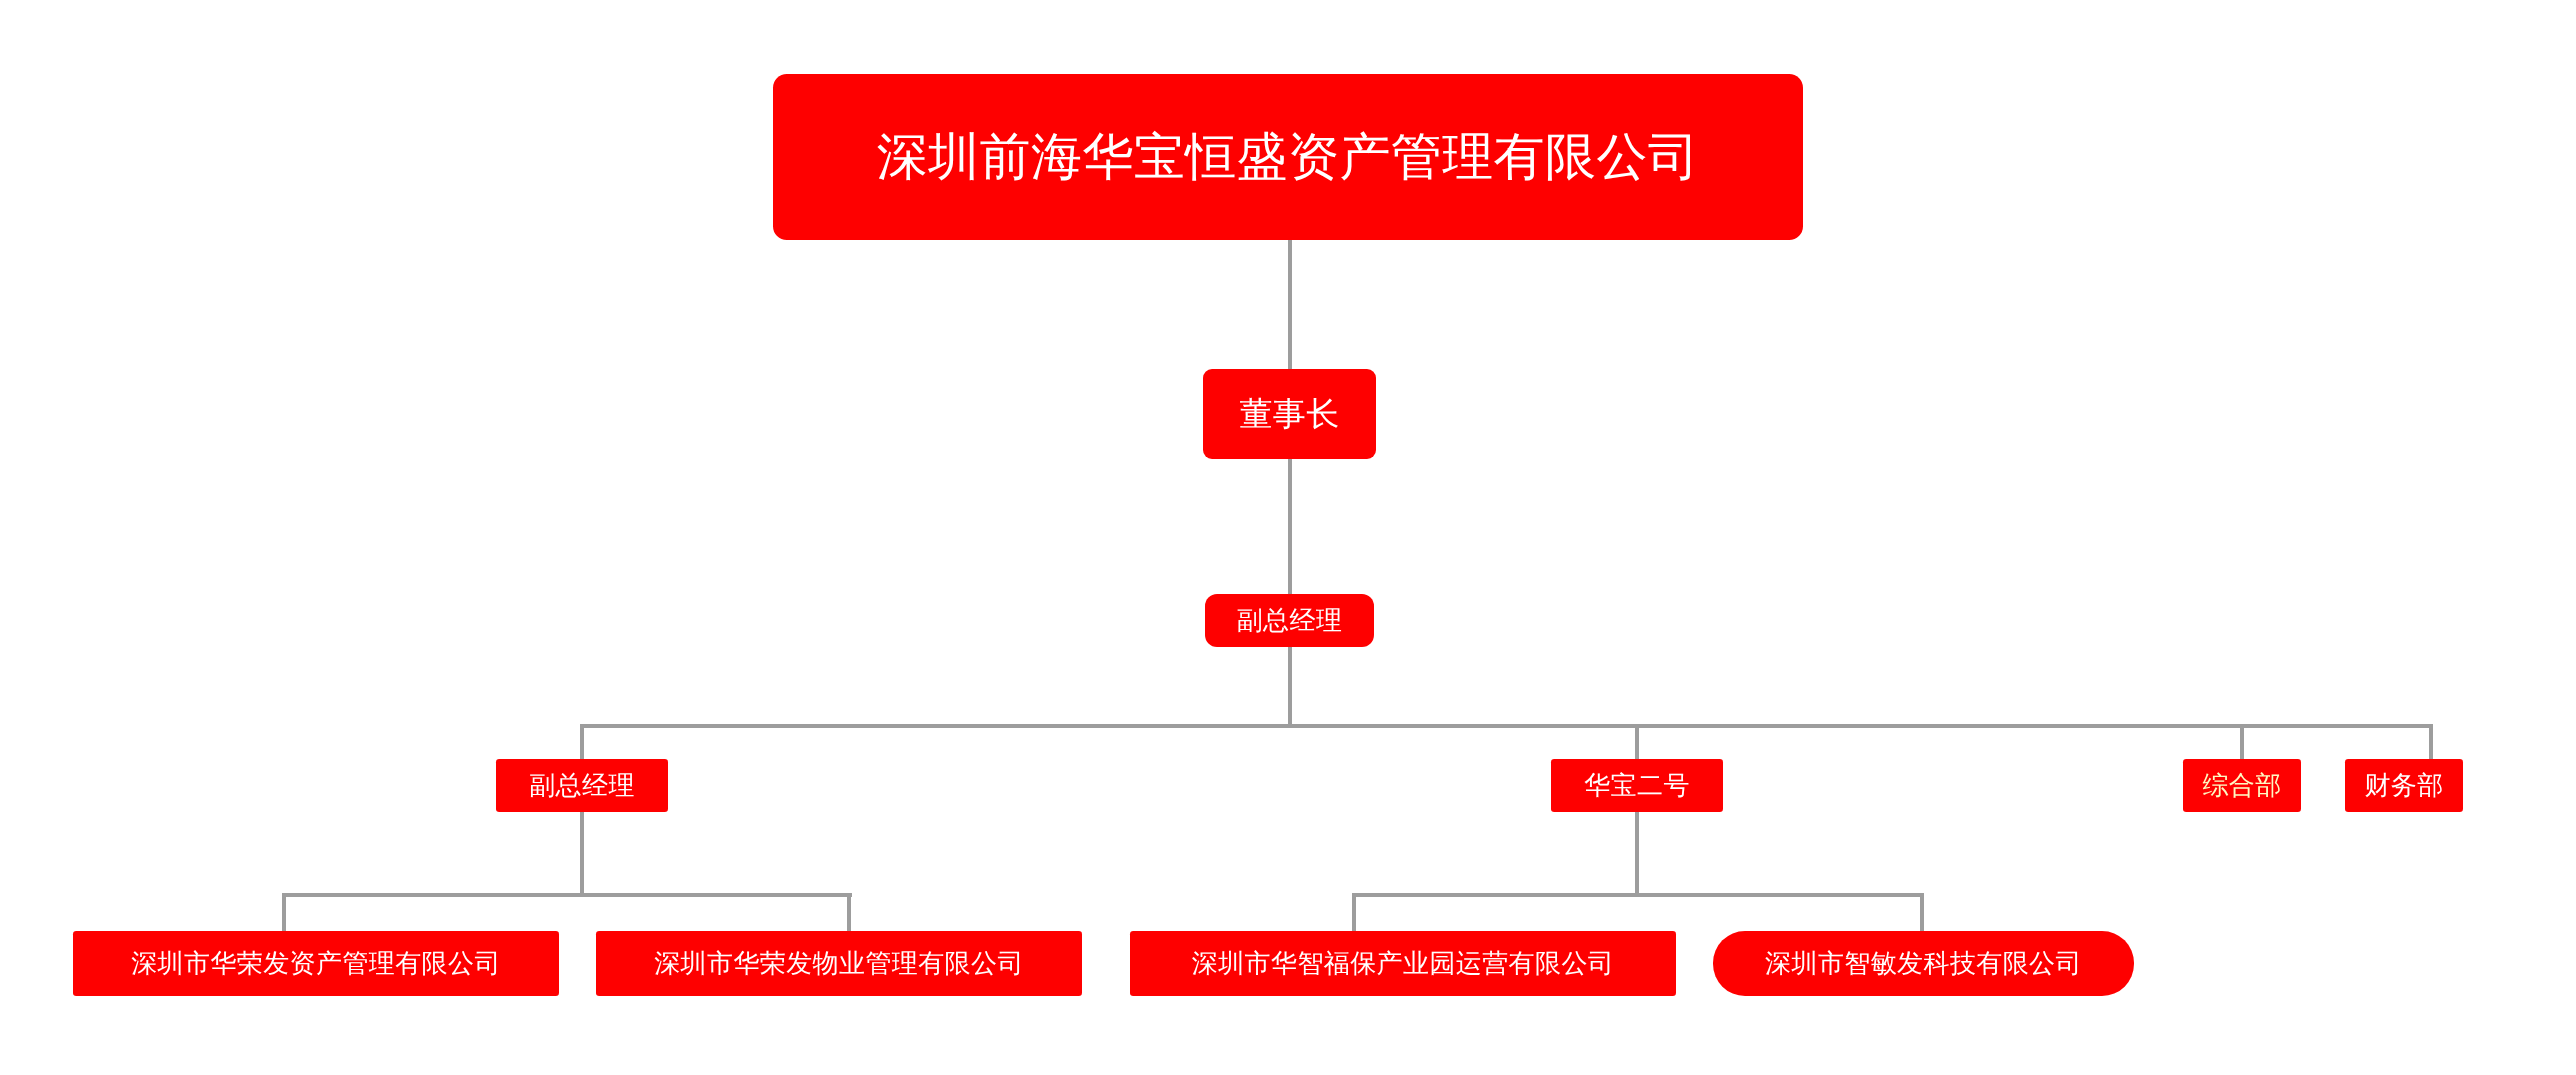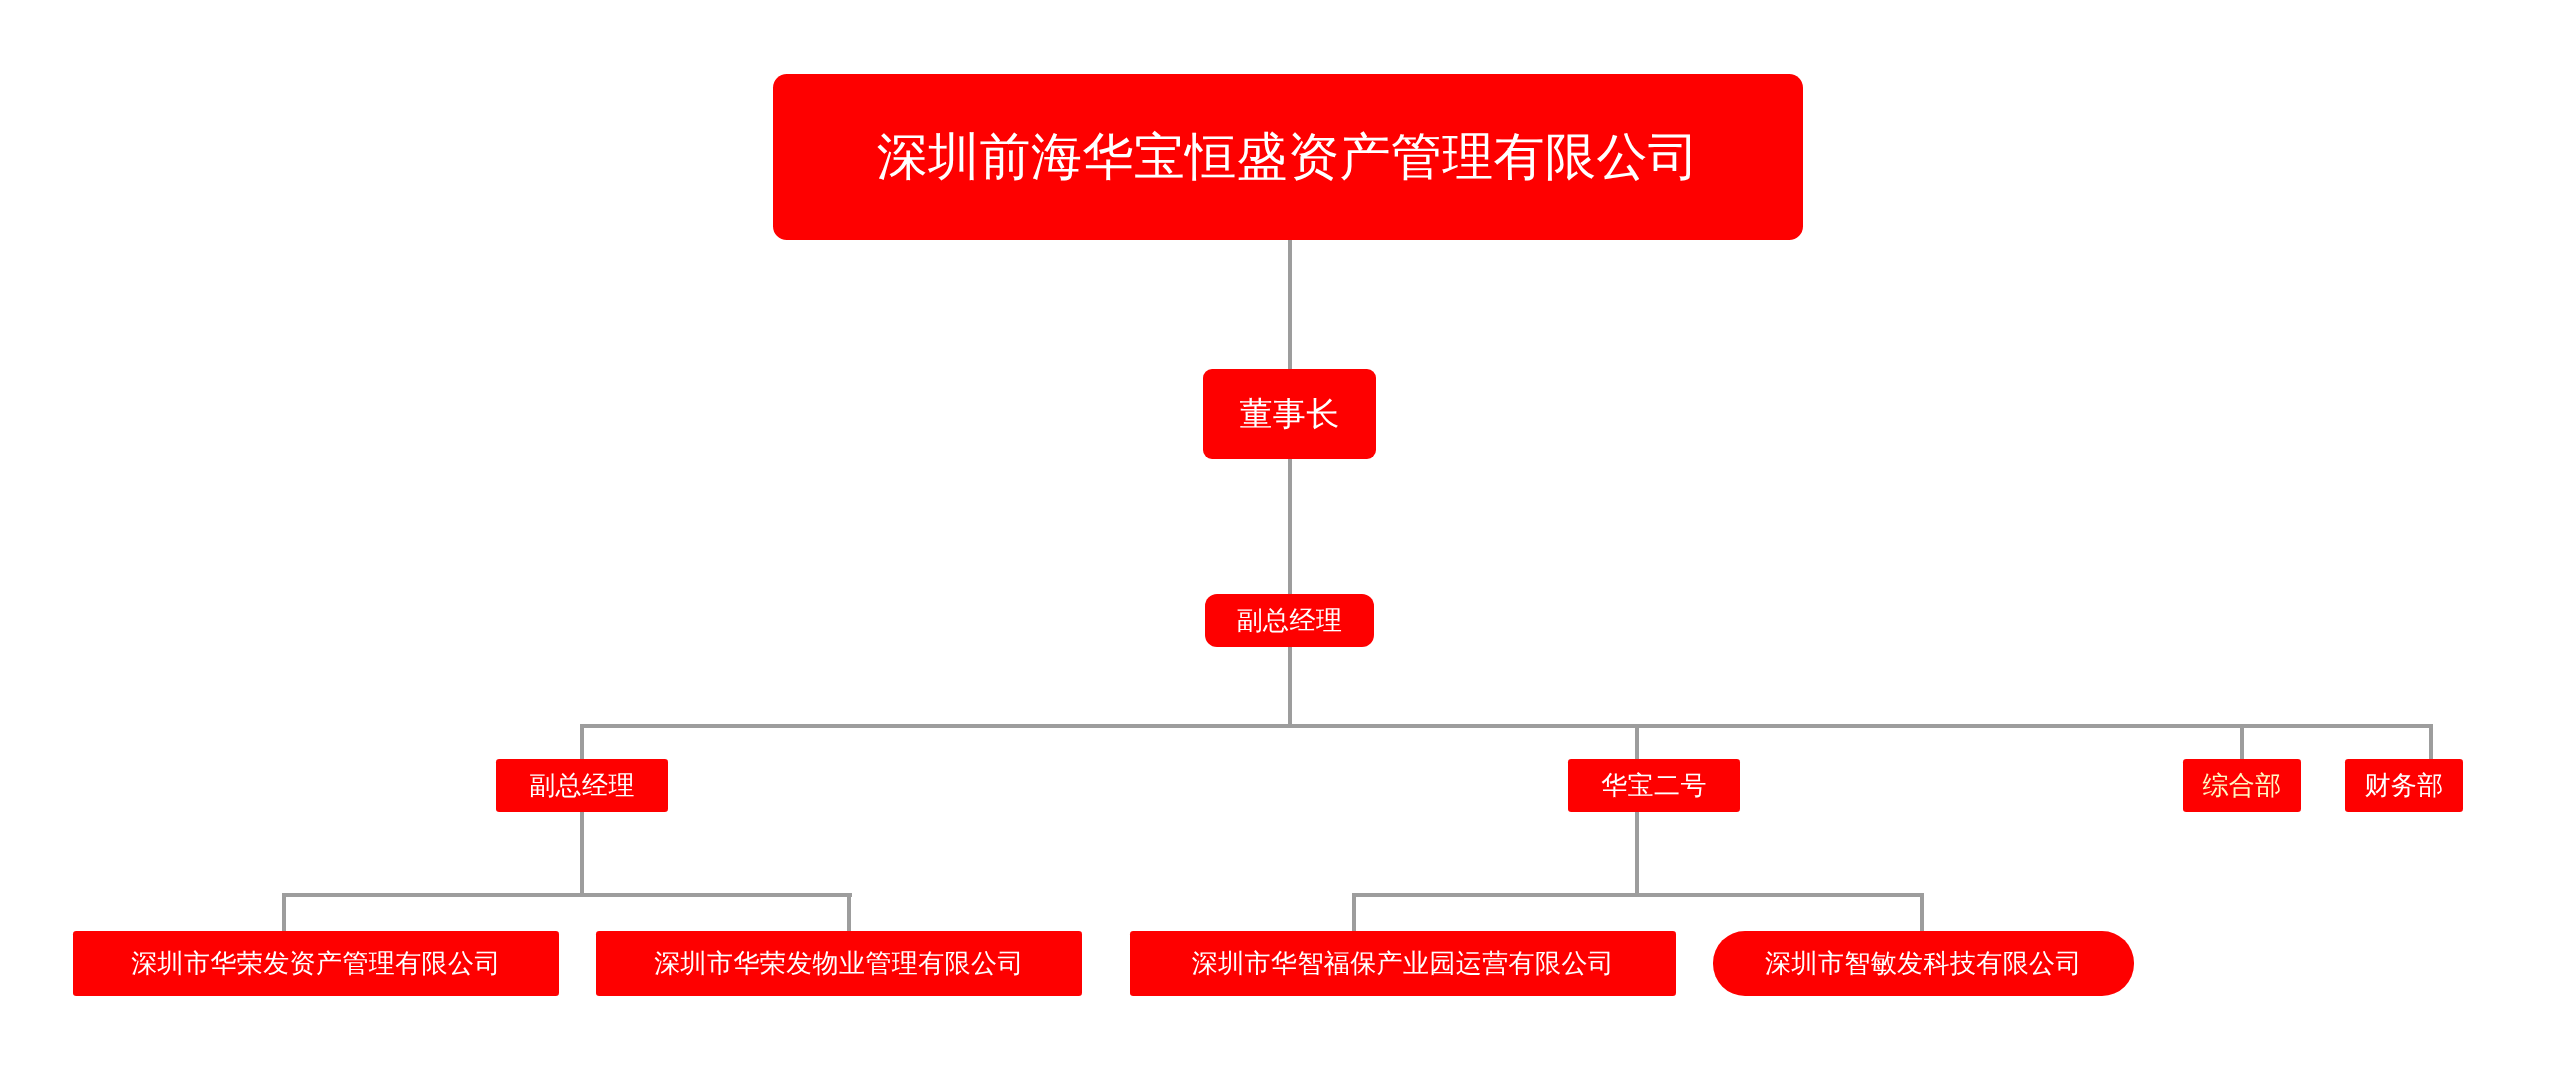--- a/index.html
+++ b/index.html
@@ -70,21 +70,20 @@
     border-radius: 3.2px;
     font-size: 26px;
   }
   .node-fund2 {
     left: 1551px;
     top: 759px;
     width: 172px;
     height: 53px;
     border-radius: 3.2px;
     font-size: 26px;
-    margin-left: 17px;
   }
   .node-general {
     left: 2183px;
     top: 759px;
     width: 118px;
     height: 53px;
     border-radius: 3.2px;
     font-size: 26px;
   }
   .node-finance {

